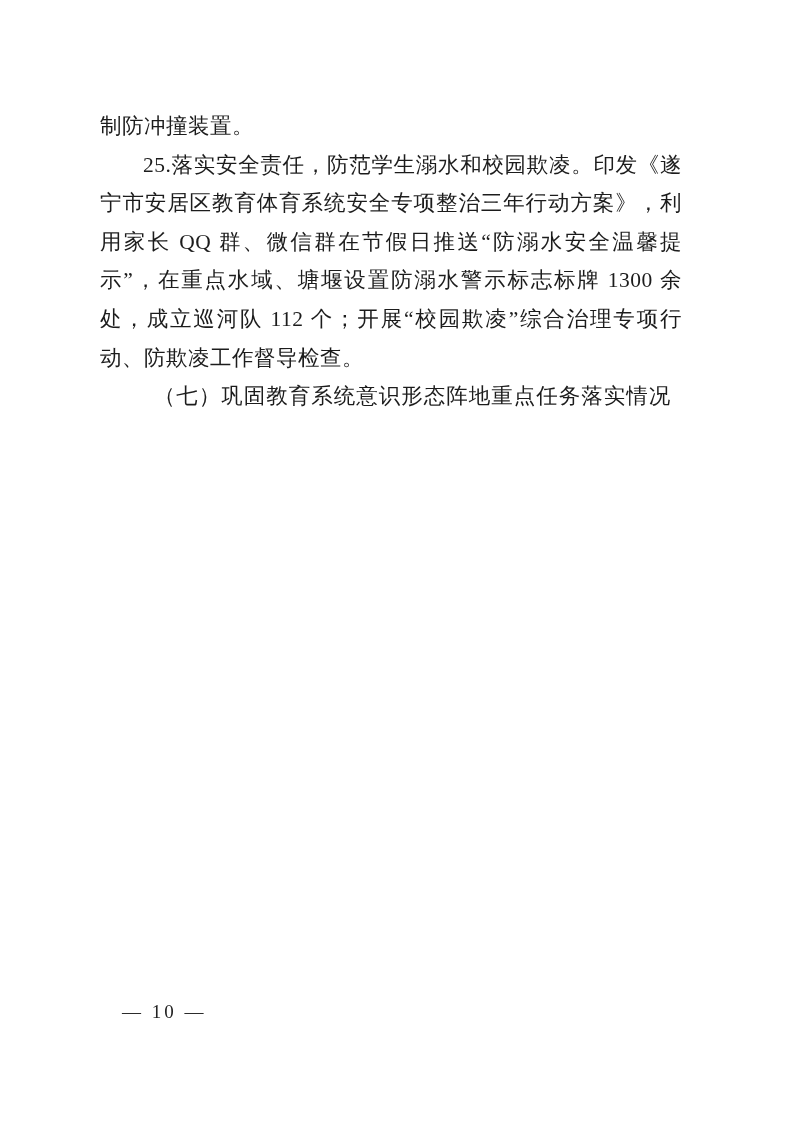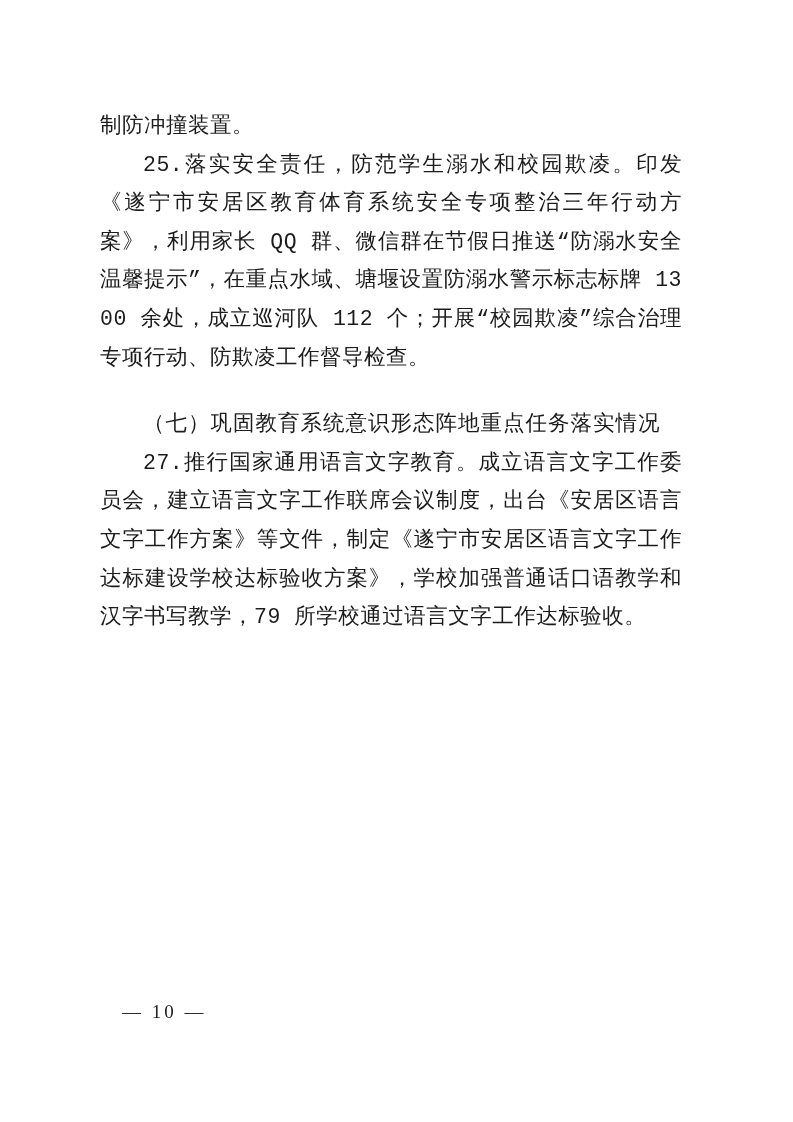--- a/index.html
+++ b/index.html
@@ -26,29 +26,27 @@
   .para {
     margin: 0;
     padding: 0;
     font-size: 21.5px;
     line-height: 38.6px;
     font-weight: normal;
     text-align: justify;
     text-justify: inter-character;
     letter-spacing: 0.5px;
     word-break: break-all;
-    font-family: Liberation Mono, monospace;
   }
   .para.indent {
     text-indent: 2em;
   }
   .para.heading {
-    text-align: left;
+    text-align: center;
     letter-spacing: 1px;
-    margin-top: 28px;
   }
   .footer {
     position: absolute;
     left: 122px;
     top: 1001px;
     font-size: 19px;
     letter-spacing: 3px;
     color: #222222;
     font-family: Liberation Serif, serif;
   }
@@ -59,21 +57,20 @@
 <div class="page">
 
   <article class="content">
     <p class="para">制防冲撞装置。</p>
 
     <p class="para indent">25.落实安全责任，防范学生溺水和校园欺凌。印发《遂宁市安居区教育体育系统安全专项整治三年行动方案》，利用家长 QQ 群、微信群在节假日推送“防溺水安全温馨提示”，在重点水域、塘堰设置防溺水警示标志标牌 1300 余处，成立巡河队 112 个；开展“校园欺凌”综合治理专项行动、防欺凌工作督导检查。</p>
 
 
     <h3 class="para indent heading">（七）巩固教育系统意识形态阵地重点任务落实情况</h3>
 
-    <p class="para indent">27.推行国家通用语言文字教育。成立语言文字工作委员会，建立语言文字工作联席会议制度，出台《安居区语言文字工作方案》等文件，制定《遂宁市安居区语言文字工作达标建设学校达标验收方案》，学校加强普通话口语教学和汉字书写教学，79 所学校通过语言文字工作达标验收。</p>
 
   </article>
 
   <footer class="footer">
     <span>— 10 —</span>
   </footer>
 
 </div>
 
 </body></html>

